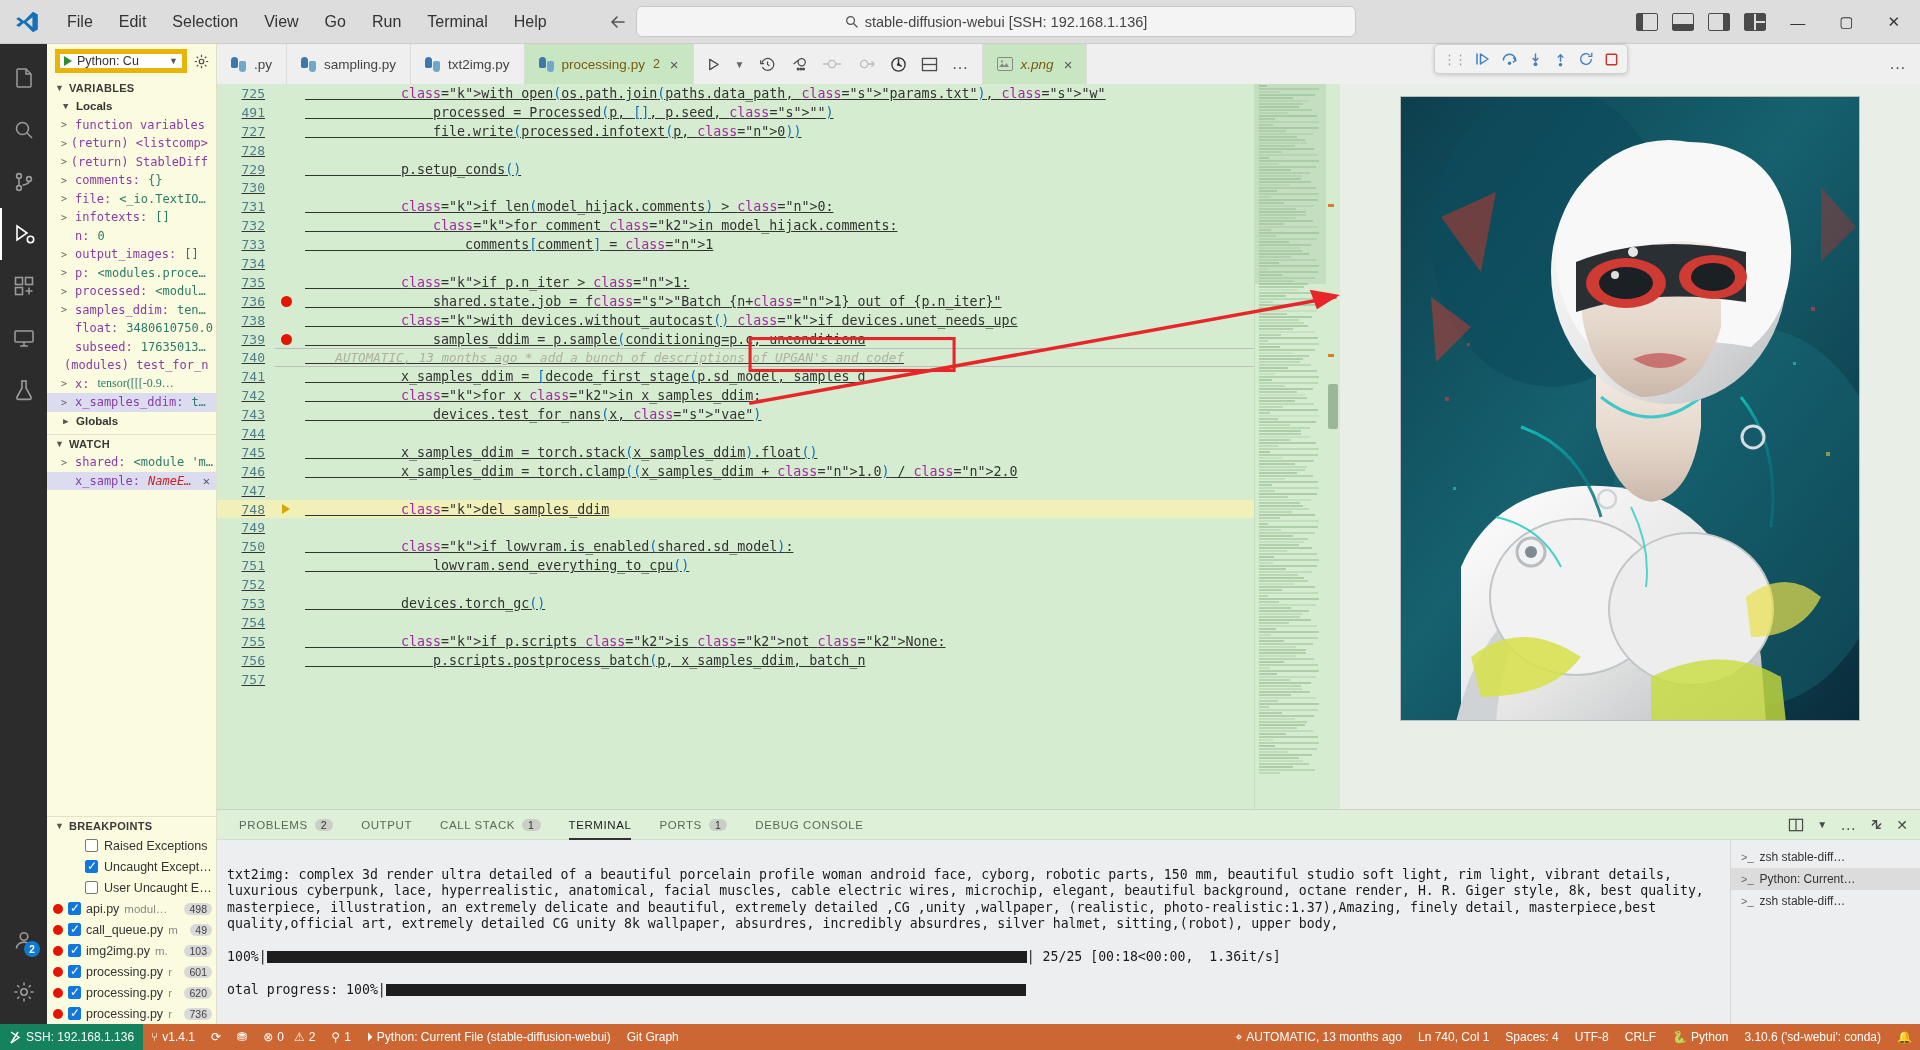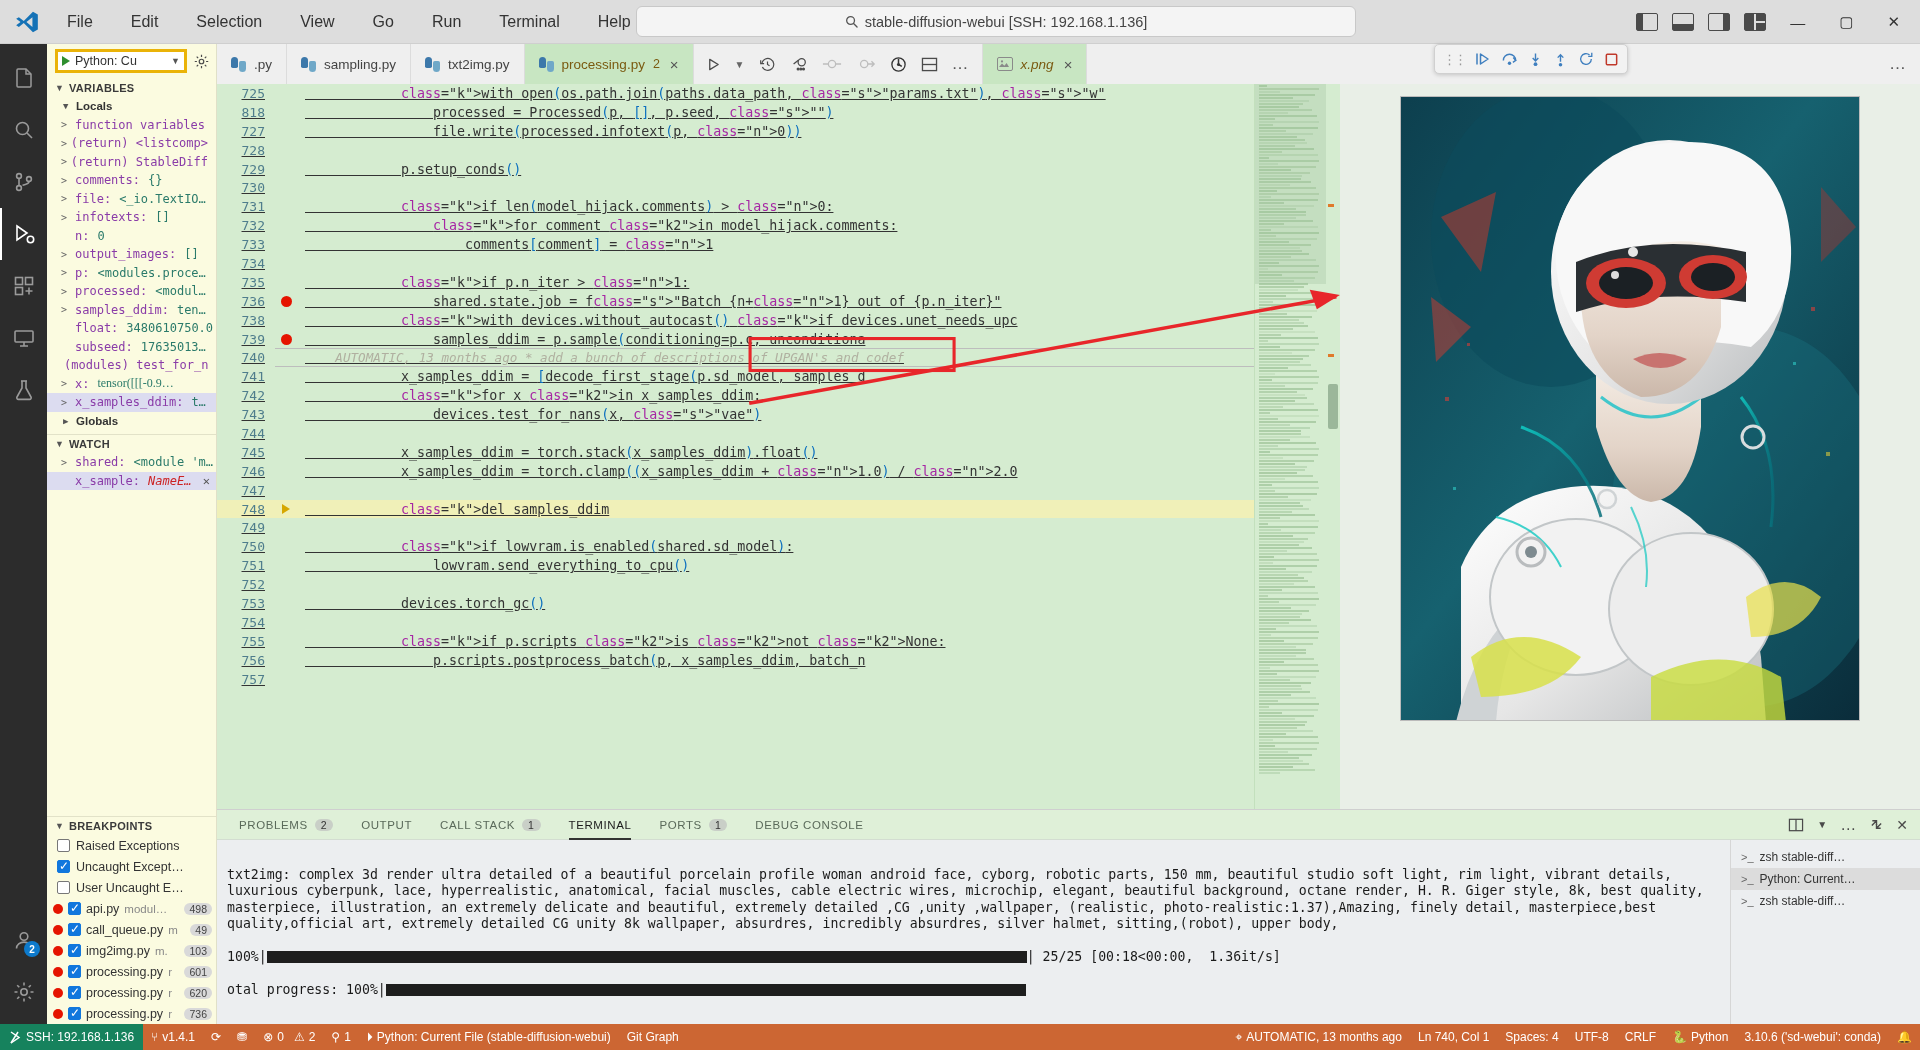--- a/index.html
+++ b/index.html
@@ -12,21 +12,21 @@
     -webkit-font-smoothing: antialiased;
   }
   .app { position:relative; width:1920px; height:1050px; display:flex; flex-direction:column; }
 
   
   .titlebar {
     height:44px; background:#dddddd; display:flex; align-items:center;
     flex:0 0 44px; position:relative; border-bottom:1px solid #cfcfcf;
   }
   .vs-logo { width:54px; display:flex; align-items:center; justify-content:center; }
-  .menu { display:flex; align-items:flex-start; gap:12px; }
+  .menu { display:flex; align-items:flex-start; gap:0px; }
   .menu-item { padding:4px 13px; font-size:16px; color:#333; cursor:default; }
   .nav-arrows { display:flex; align-items:center; gap:18px; margin-left:48px; color:#555; }
   .titlebar-search {
     position:absolute; left:636px; top:6px; width:720px; height:31px;
     background:#f4f4f4; border:1px solid #c8c8c8; border-radius:6px;
     display:flex; align-items:center; justify-content:center; gap:7px;
     font-size:14.5px; color:#444;
   }
   .titlebar-right { position:absolute; right:10px; top:0; height:44px; display:flex; align-items:center; gap:14px; }
   .layout-ico { width:22px; height:18px; border:1.6px solid #4a4a4a; border-radius:2px; position:relative; }
@@ -57,41 +57,41 @@
     display:flex; align-items:center; justify-content:center; font-weight:bold;
   }
 
   
   .sidebar {
     width:170px; background:#fbfbe0; flex:0 0 170px; display:flex; flex-direction:column;
     font-size:12.5px; overflow:hidden; border-right:1px solid #e0e0c8;
   }
   .run-row { display:flex; align-items:center; gap:6px; padding:5px 6px 6px 8px; }
   .run-select {
-    flex:1; height:24px; background:#fff; border:3px solid #eab308; display:flex;
+    flex:1; height:24px; background:#fff; border:5px solid #eab308; display:flex;
     align-items:center; gap:5px; padding:0 4px; font-size:12.5px; color:#333;
   }
   .play-tri { width:0;height:0;border-left:8px solid #2f8f2f;border-top:5px solid transparent;border-bottom:5px solid transparent; }
   .sec-header {
     display:flex; align-items:center; gap:4px; padding:3px 4px 3px 8px;
     font-size:11px; font-weight:bold; color:#3a3a3a; letter-spacing:.3px; text-transform:uppercase;
   }
   .chev { font-size:9px; display:inline-block; width:10px; color:#555; }
   .tree-row {
     display:flex; align-items:center; gap:3px; height:18.5px; padding-left:14px;
     white-space:nowrap; overflow:hidden; font-family:"DejaVu Sans Mono", monospace; font-size:12px;
   }
   .tree-row.sel { background:#dcdcf0; }
   .tw { color:#8a3ca8; }
   .tv { color:#2a7a6a; }
   .terr { color:#cc2222; font-style:italic; }
   .arrow { color:#666; font-size:10px; width:11px; display:inline-block; }
   .bold-lbl { font-family:"Liberation Sans",sans-serif; font-weight:bold; font-size:11.5px; color:#333; }
   .sec-divider { border-top:1px solid #e2e2c8; }
-  .bp-row { display:flex; align-items:center; gap:6px; height:21px; padding-left:10px; font-size:12.5px; color:#333; white-space:nowrap; }
+  .bp-row { display:flex; align-items:center; gap:6px; height:21px; padding-left:38px; font-size:12.5px; color:#333; white-space:nowrap; }
   .cb { width:13px; height:13px; border:1.4px solid #777; border-radius:2px; background:#fff; flex:0 0 13px; }
   .cb.on { background:#1177dd; border-color:#1177dd; position:relative; }
   .cb.on::after { content:"✓"; position:absolute; left:1px; top:-2px; color:#fff; font-size:12px; }
   .bp-dot { width:10px; height:10px; border-radius:50%; background:#e51400; flex:0 0 10px; }
   .bp-file { display:flex; align-items:center; gap:5px; height:21px; padding-left:6px; font-size:12.5px; white-space:nowrap; overflow:hidden; }
   .bp-mod { color:#888; font-size:11.5px; }
   .bp-ln { background:#d9d9d9; border-radius:9px; padding:0 5px; font-size:10.5px; color:#444; margin-left:auto; margin-right:4px; }
   .watch-x { margin-left:auto; margin-right:6px; color:#555; font-size:12px; }
 
   
@@ -613,21 +613,21 @@
           <svg width="15" height="15" viewBox="0 0 16 16">
               <rect x="2.5" y="2.5" width="11" height="11" rx="1" fill="none" stroke="#c0392b" stroke-width="1.6"></rect>
             </svg>
         </span>
       </div>
 
       <div class="editorwrap">
         <div class="code-area">
           <div id="code-lines">
               <div class="codeline"><span class="lnum">725</span><span class="glyph"></span><span class="codetext">            <span <span="" class="k">class</span>="k"&gt;with open<span class="br">(</span>os.path.join<span class="br">(</span>paths.data_path, <span <span="" class="k">class</span>="s"&gt;"params.txt"<span class="br">)</span>, <span <span="" class="k">class</span>="s"&gt;"w"</span></div>
-              <div class="codeline"><span class="lnum">818</span><span class="glyph"></span><span class="codetext">                processed = Processed<span class="br">(</span>p, <span class="br">[</span><span class="br">]</span>, p.seed, <span <span="" class="k">class</span>="s"&gt;""<span class="br">)</span></span></div>
+              <div class="codeline"><span class="lnum">491</span><span class="glyph"></span><span class="codetext">                processed = Processed<span class="br">(</span>p, <span class="br">[</span><span class="br">]</span>, p.seed, <span <span="" class="k">class</span>="s"&gt;""<span class="br">)</span></span></div>
               <div class="codeline"><span class="lnum">727</span><span class="glyph"></span><span class="codetext">                file.write<span class="br">(</span>processed.infotext<span class="br">(</span>p, <span <span="" class="k">class</span>="n"&gt;0<span class="br">)</span><span class="br">)</span></span></div>
               <div class="codeline"><span class="lnum">728</span><span class="glyph"></span><span class="codetext"></span></div>
               <div class="codeline"><span class="lnum">729</span><span class="glyph"></span><span class="codetext">            p.setup_conds<span class="br">(</span><span class="br">)</span></span></div>
               <div class="codeline"><span class="lnum">730</span><span class="glyph"></span><span class="codetext"></span></div>
               <div class="codeline"><span class="lnum">731</span><span class="glyph"></span><span class="codetext">            <span <span="" class="k">class</span>="k"&gt;if len<span class="br">(</span>model_hijack.comments<span class="br">)</span> &gt; <span <span="" class="k">class</span>="n"&gt;0:</span></div>
               <div class="codeline"><span class="lnum">732</span><span class="glyph"></span><span class="codetext">                <span <span="" class="k">class</span>="k"&gt;for comment <span <span="" class="k">class</span>="k2"&gt;in model_hijack.comments:</span></div>
               <div class="codeline"><span class="lnum">733</span><span class="glyph"></span><span class="codetext">                    comments<span class="br">[</span>comment<span class="br">]</span> = <span <span="" class="k">class</span>="n"&gt;1</span></div>
               <div class="codeline"><span class="lnum">734</span><span class="glyph"></span><span class="codetext"></span></div>
               <div class="codeline"><span class="lnum">735</span><span class="glyph"></span><span class="codetext">            <span <span="" class="k">class</span>="k"&gt;if p.n_iter &gt; <span <span="" class="k">class</span>="n"&gt;1:</span></div>
               <div class="codeline"><span class="lnum">736</span><span class="glyph"><span class="gdot"></span></span><span class="codetext">                shared.state.job = f<span <span="" class="k">class</span>="s"&gt;"Batch {n+<span <span="" class="k">class</span>="n"&gt;1} out of {p.n_iter}"</span></div>

